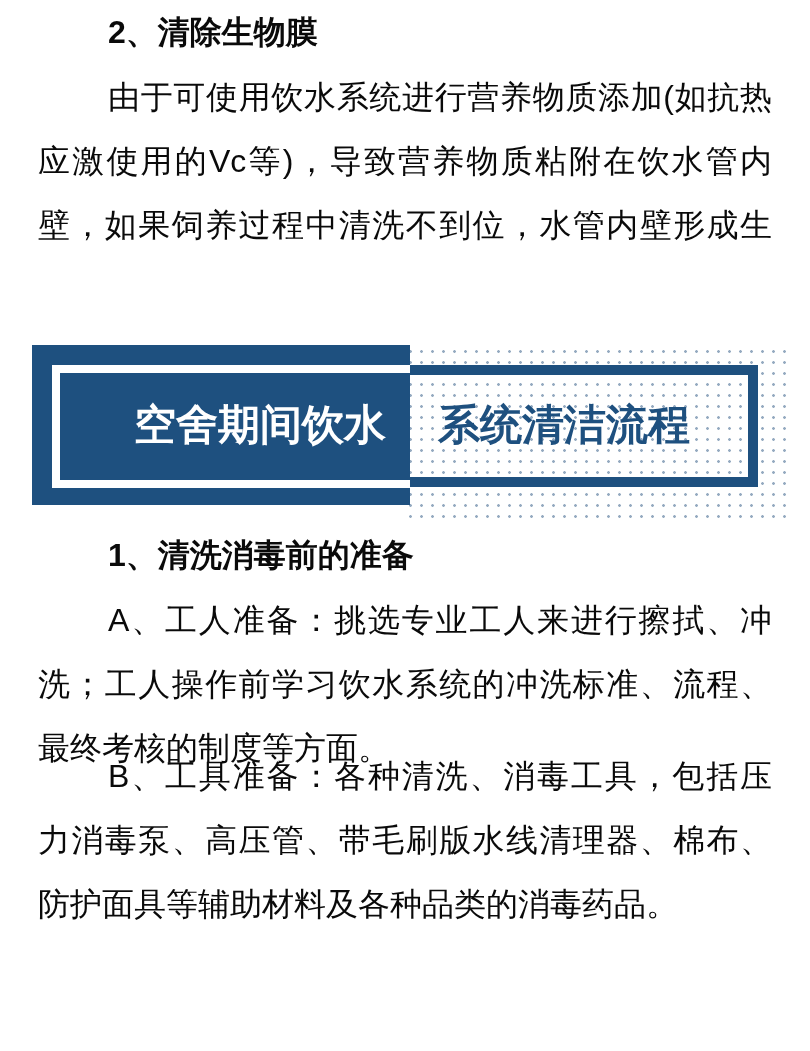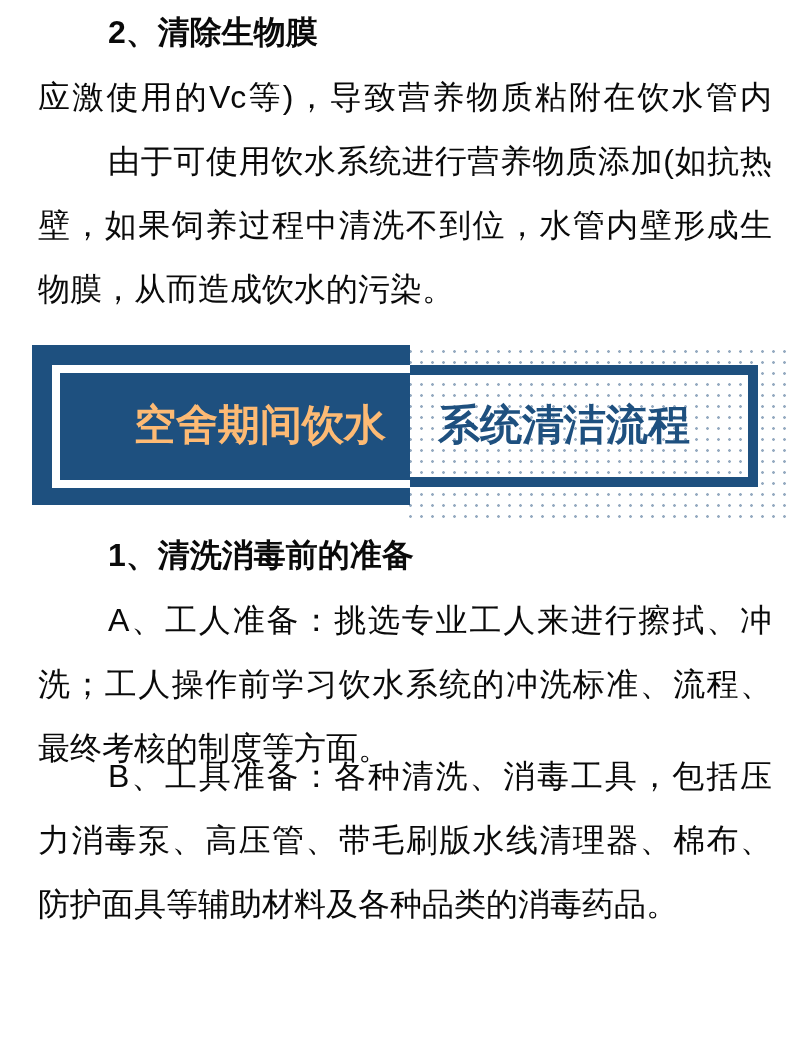--- a/index.html
+++ b/index.html
@@ -101,21 +101,21 @@
     bottom: 17px;
     border: 8px solid #ffffff;
   }
   .left-title {
     position: absolute;
     left: 102px;
     top: 52px;
     font-size: 42px;
     line-height: 56px;
     font-weight: 700;
-    color: #fdba74;
+    color: #ffffff;
     white-space: nowrap;
   }
   .right-title {
     position: absolute;
     left: 422px;
     top: 54px;
     font-size: 42px;
     line-height: 56px;
     font-weight: 700;
     color: var(--blue);
@@ -125,24 +125,23 @@
   }
 </style>
 </head>
 <body>
 
 <div class="canvas">
 
   <div id="h2" class="textblock heading">2、清除生物膜</div>
 
   <div id="p1" class="textblock">
+    <div class="line first">由于可使用饮水系统进行营养物质添加(如抗热</div>
     <div class="line">应激使用的Vc等)，导致营养物质粘附在饮水管内</div>
-    <div class="line first">由于可使用饮水系统进行营养物质添加(如抗热</div>
     <div class="line">壁，如果饲养过程中清洗不到位，水管内壁形成生</div>
-    <div class="line end">物膜，从而造成饮水的污染。</div>
   </div>
 
   <div id="banner">
     <div class="dots"></div>
     <div class="right-frame"></div>
     <div class="left-panel">
       <div class="inner-frame"></div>
       <div class="left-title">空舍期间饮水</div>
     </div>
     <div class="right-title">系统清洁流程</div>

